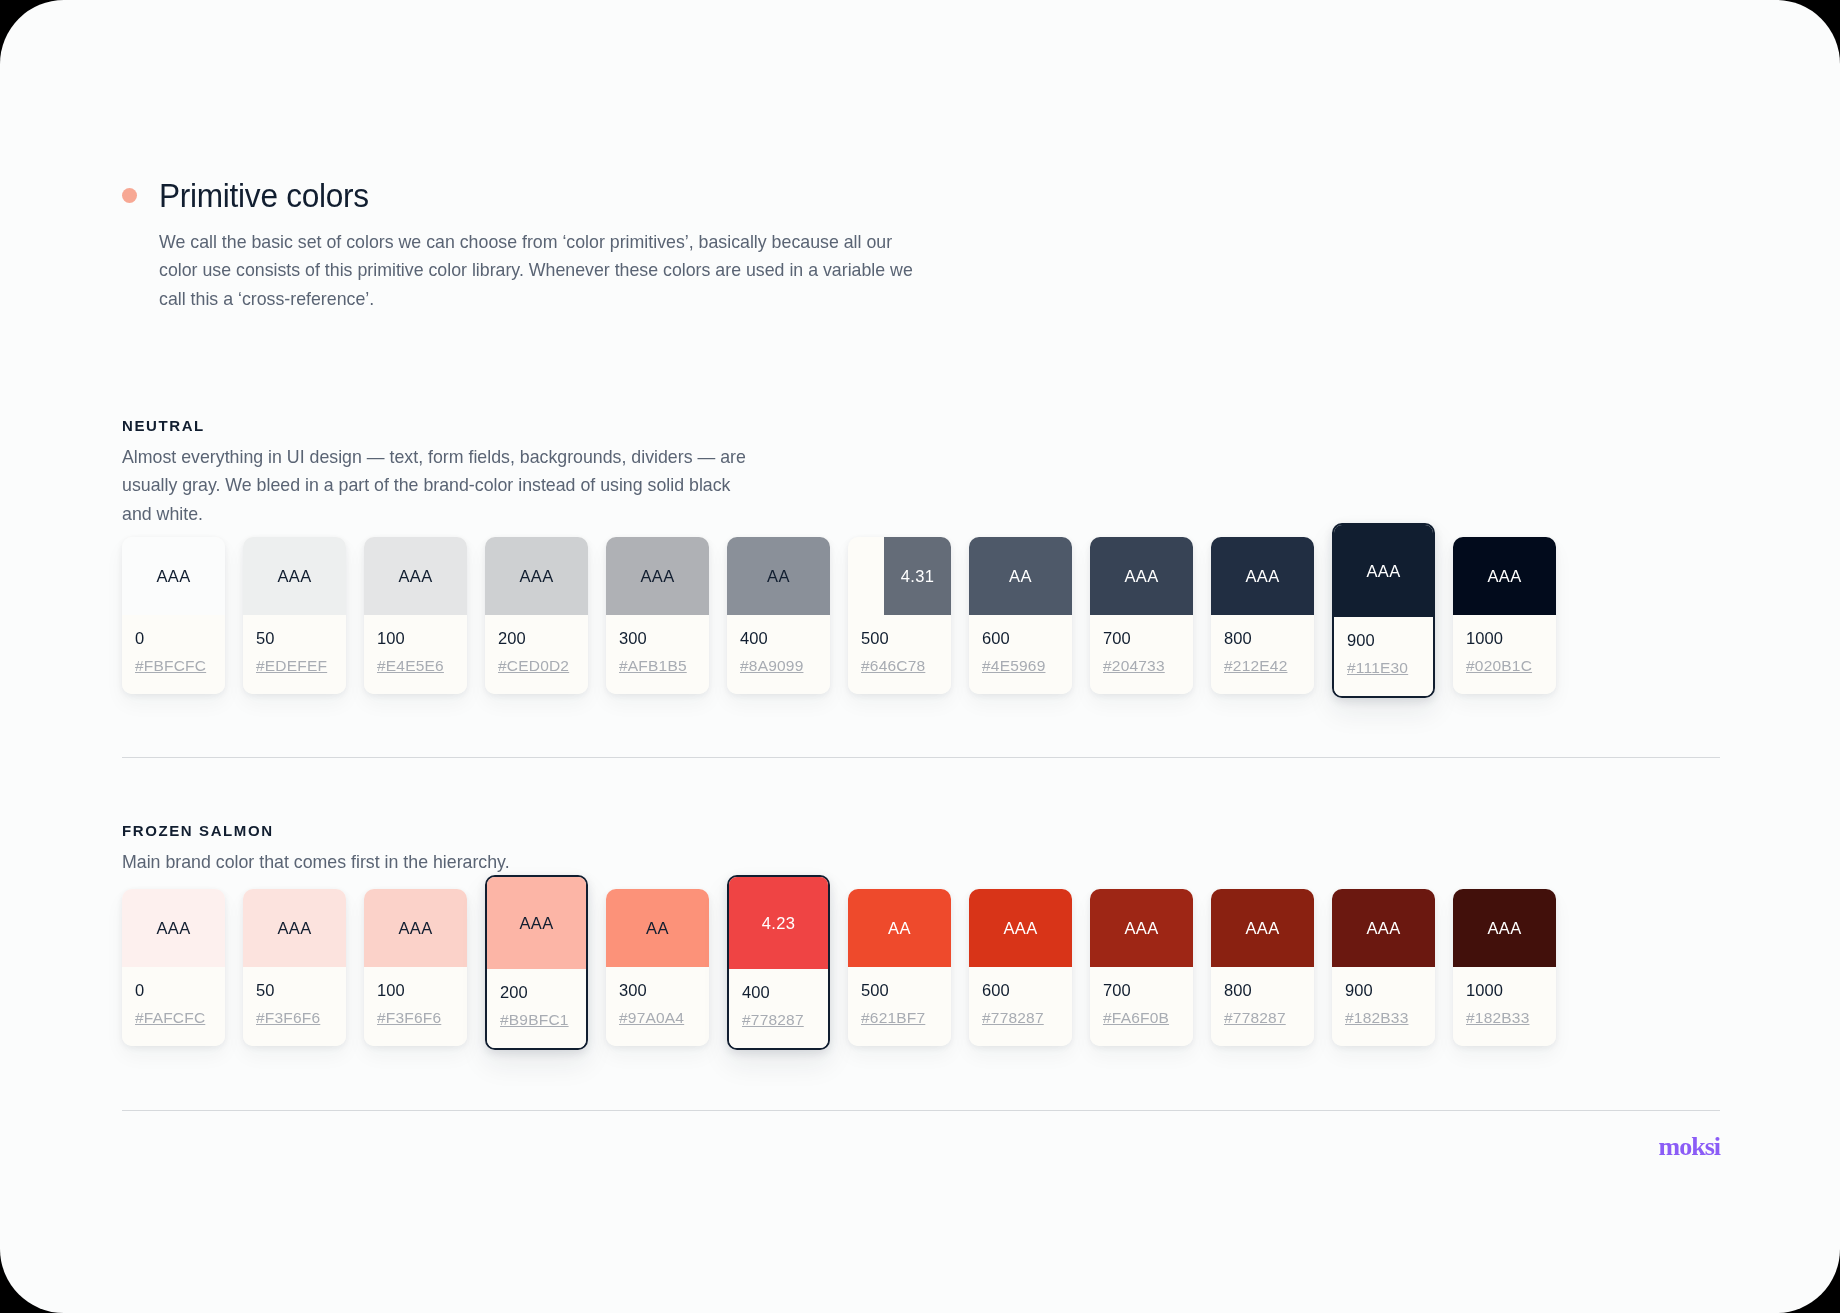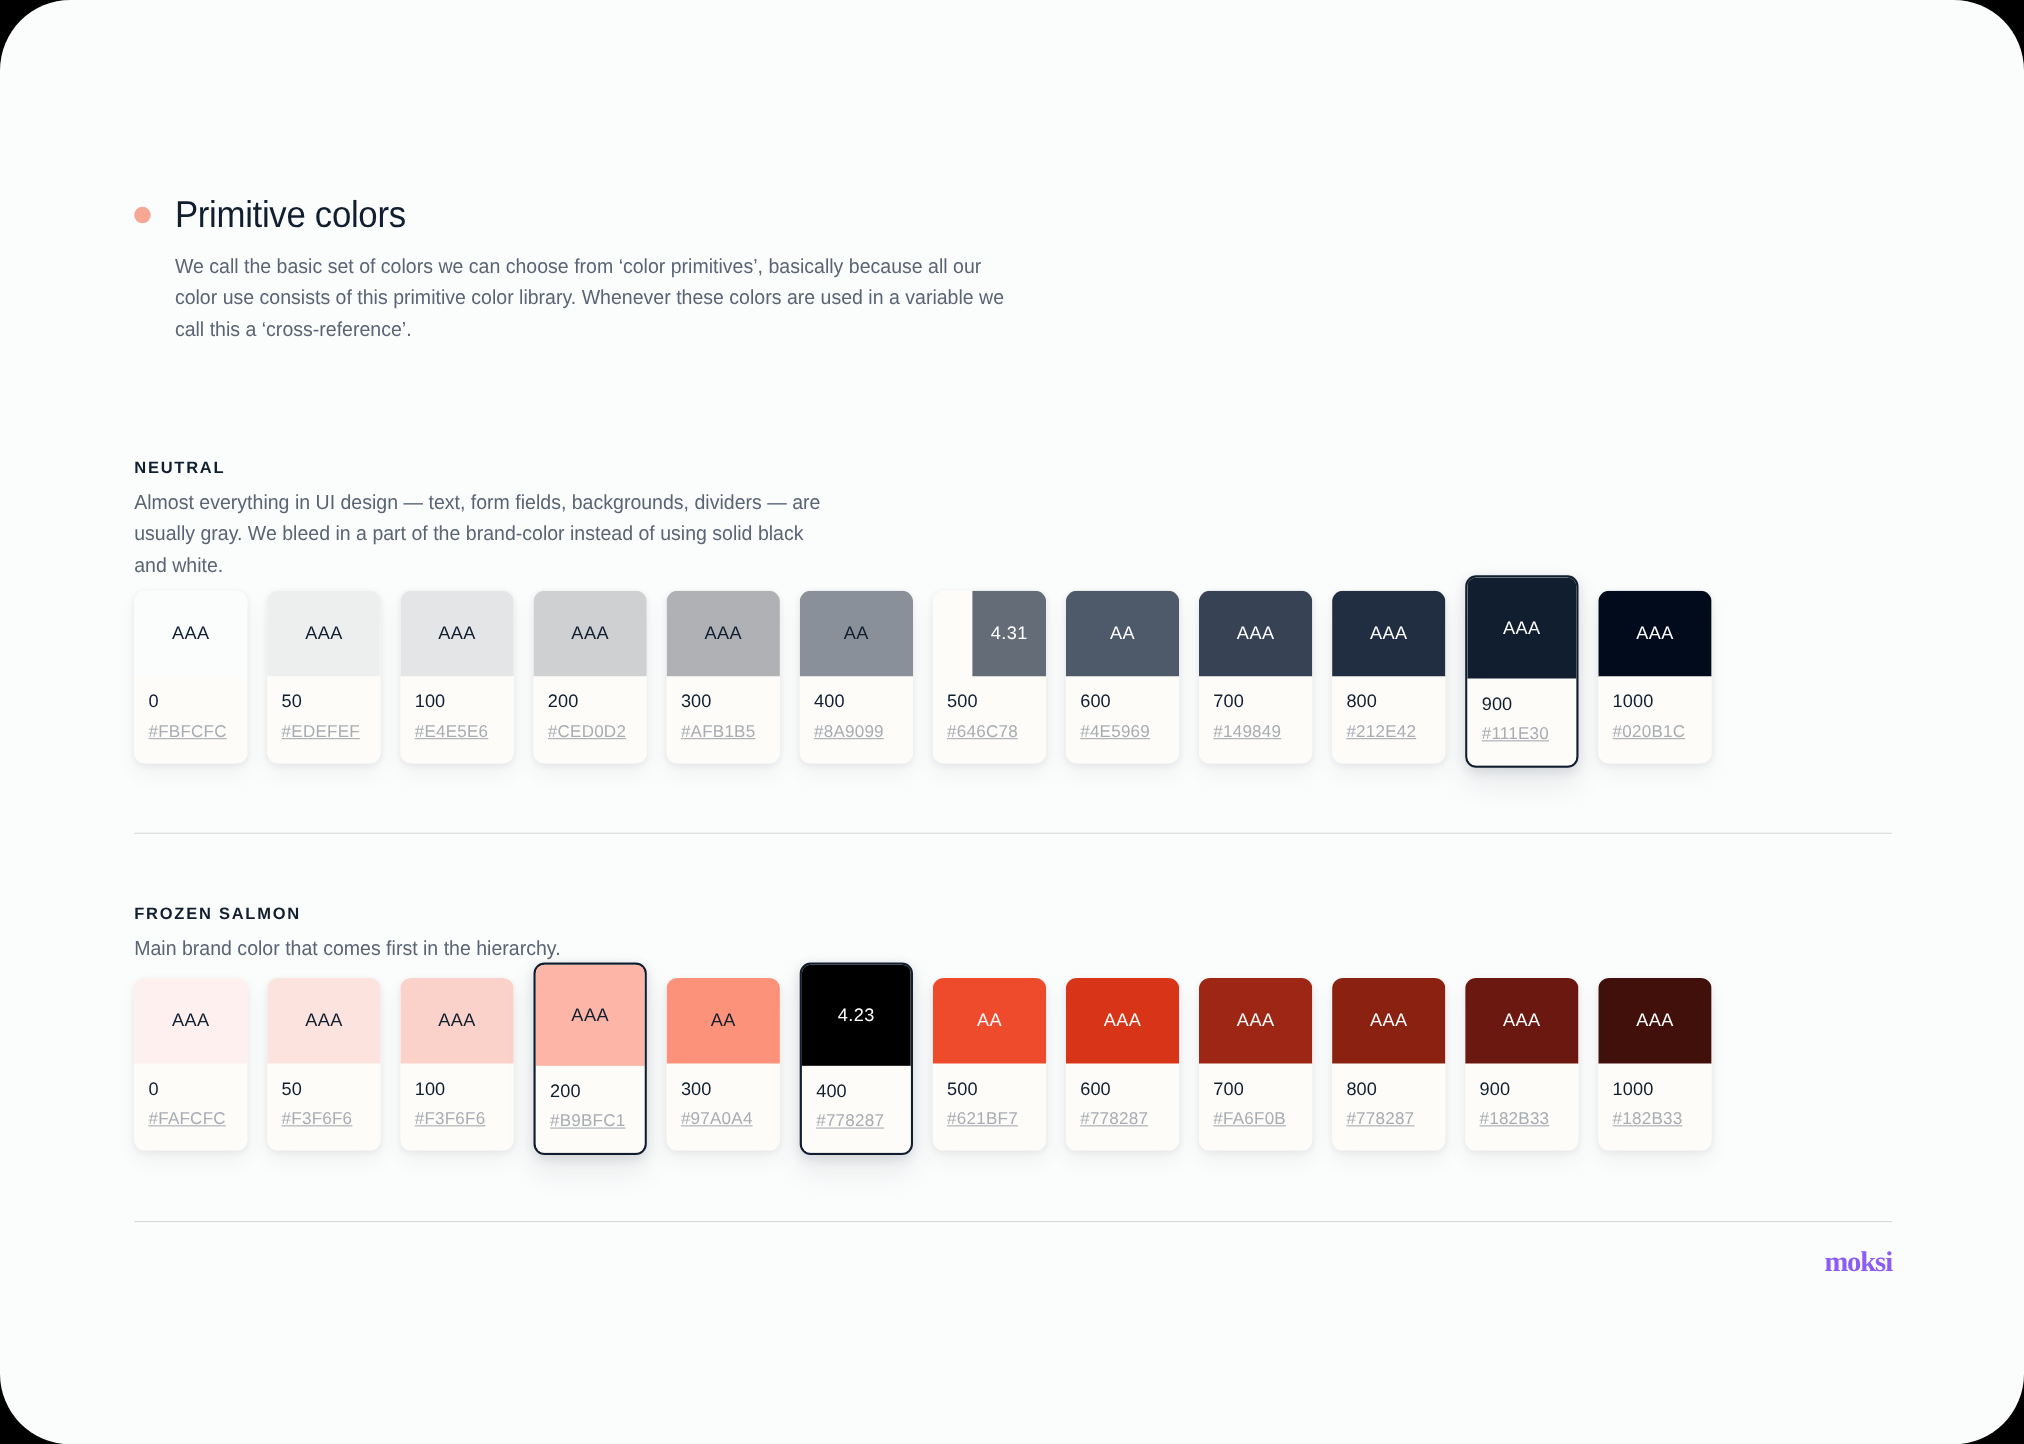--- a/index.html
+++ b/index.html
@@ -245,21 +245,21 @@
           <div class="swatch-token">600</div>
           <div class="swatch-hex">#4E5969</div>
         </div>
       </div>
       <div class="swatch">
         <div class="swatch-chip" style="background: rgb(55, 67, 85);">
           <span class="chip-ratio" style="color: rgb(255, 255, 255);">AAA</span>
         </div>
         <div class="swatch-info">
           <div class="swatch-token">700</div>
-          <div class="swatch-hex">#149849</div>
+          <div class="swatch-hex">#204733</div>
         </div>
       </div>
       <div class="swatch">
         <div class="swatch-chip" style="background: rgb(33, 46, 66);">
           <span class="chip-ratio" style="color: rgb(255, 255, 255);">AAA</span>
         </div>
         <div class="swatch-info">
           <div class="swatch-token">800</div>
           <div class="swatch-hex">#212E42</div>
         </div>
@@ -330,21 +330,21 @@
       <div class="swatch">
         <div class="swatch-chip" style="background: rgb(252, 146, 121);">
           <span class="chip-ratio" style="color: rgb(17, 30, 48);">AA</span>
         </div>
         <div class="swatch-info">
           <div class="swatch-token">300</div>
           <div class="swatch-hex">#97A0A4</div>
         </div>
       </div>
       <div class="swatch selected">
-        <div class="swatch-chip" style="background: #000000;">
+        <div class="swatch-chip" style="background: #ef4444;">
           <span class="chip-ratio" style="color: rgb(255, 255, 255);">4.23</span>
         </div>
         <div class="swatch-info">
           <div class="swatch-token">400</div>
           <div class="swatch-hex">#778287</div>
         </div>
       </div>
       <div class="swatch">
         <div class="swatch-chip" style="background: rgb(238, 74, 44);">
           <span class="chip-ratio" style="color: rgb(255, 255, 255);">AA</span>

